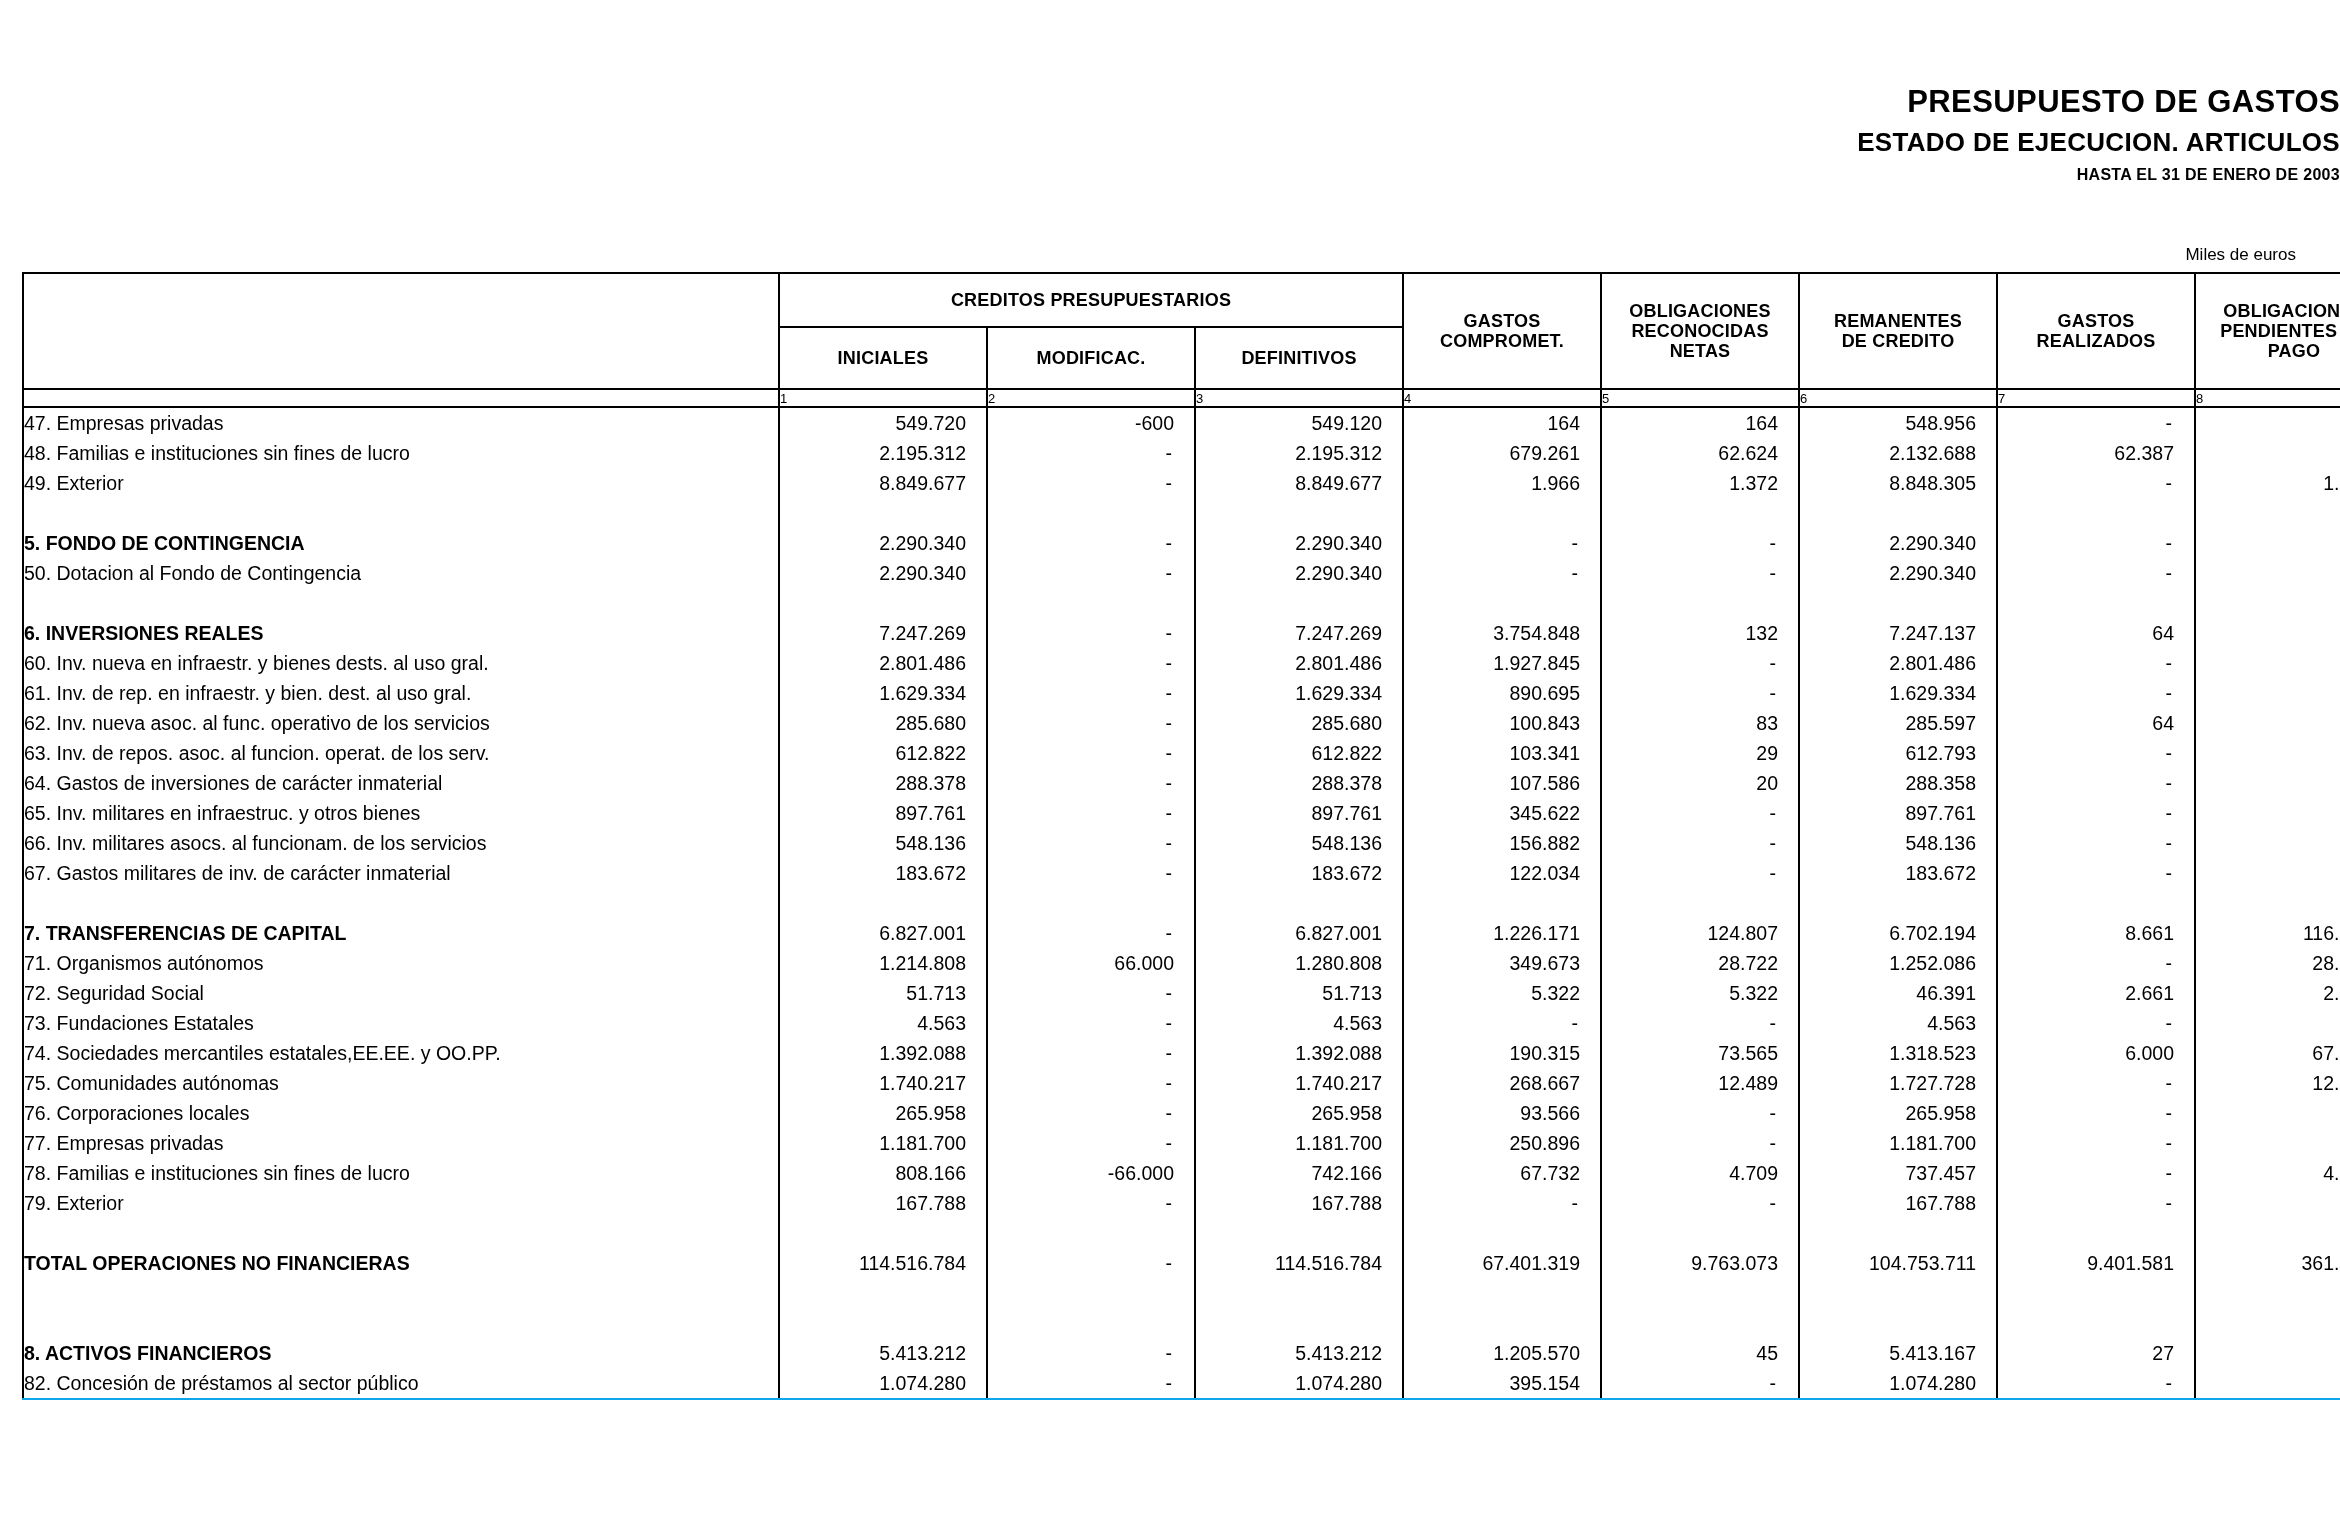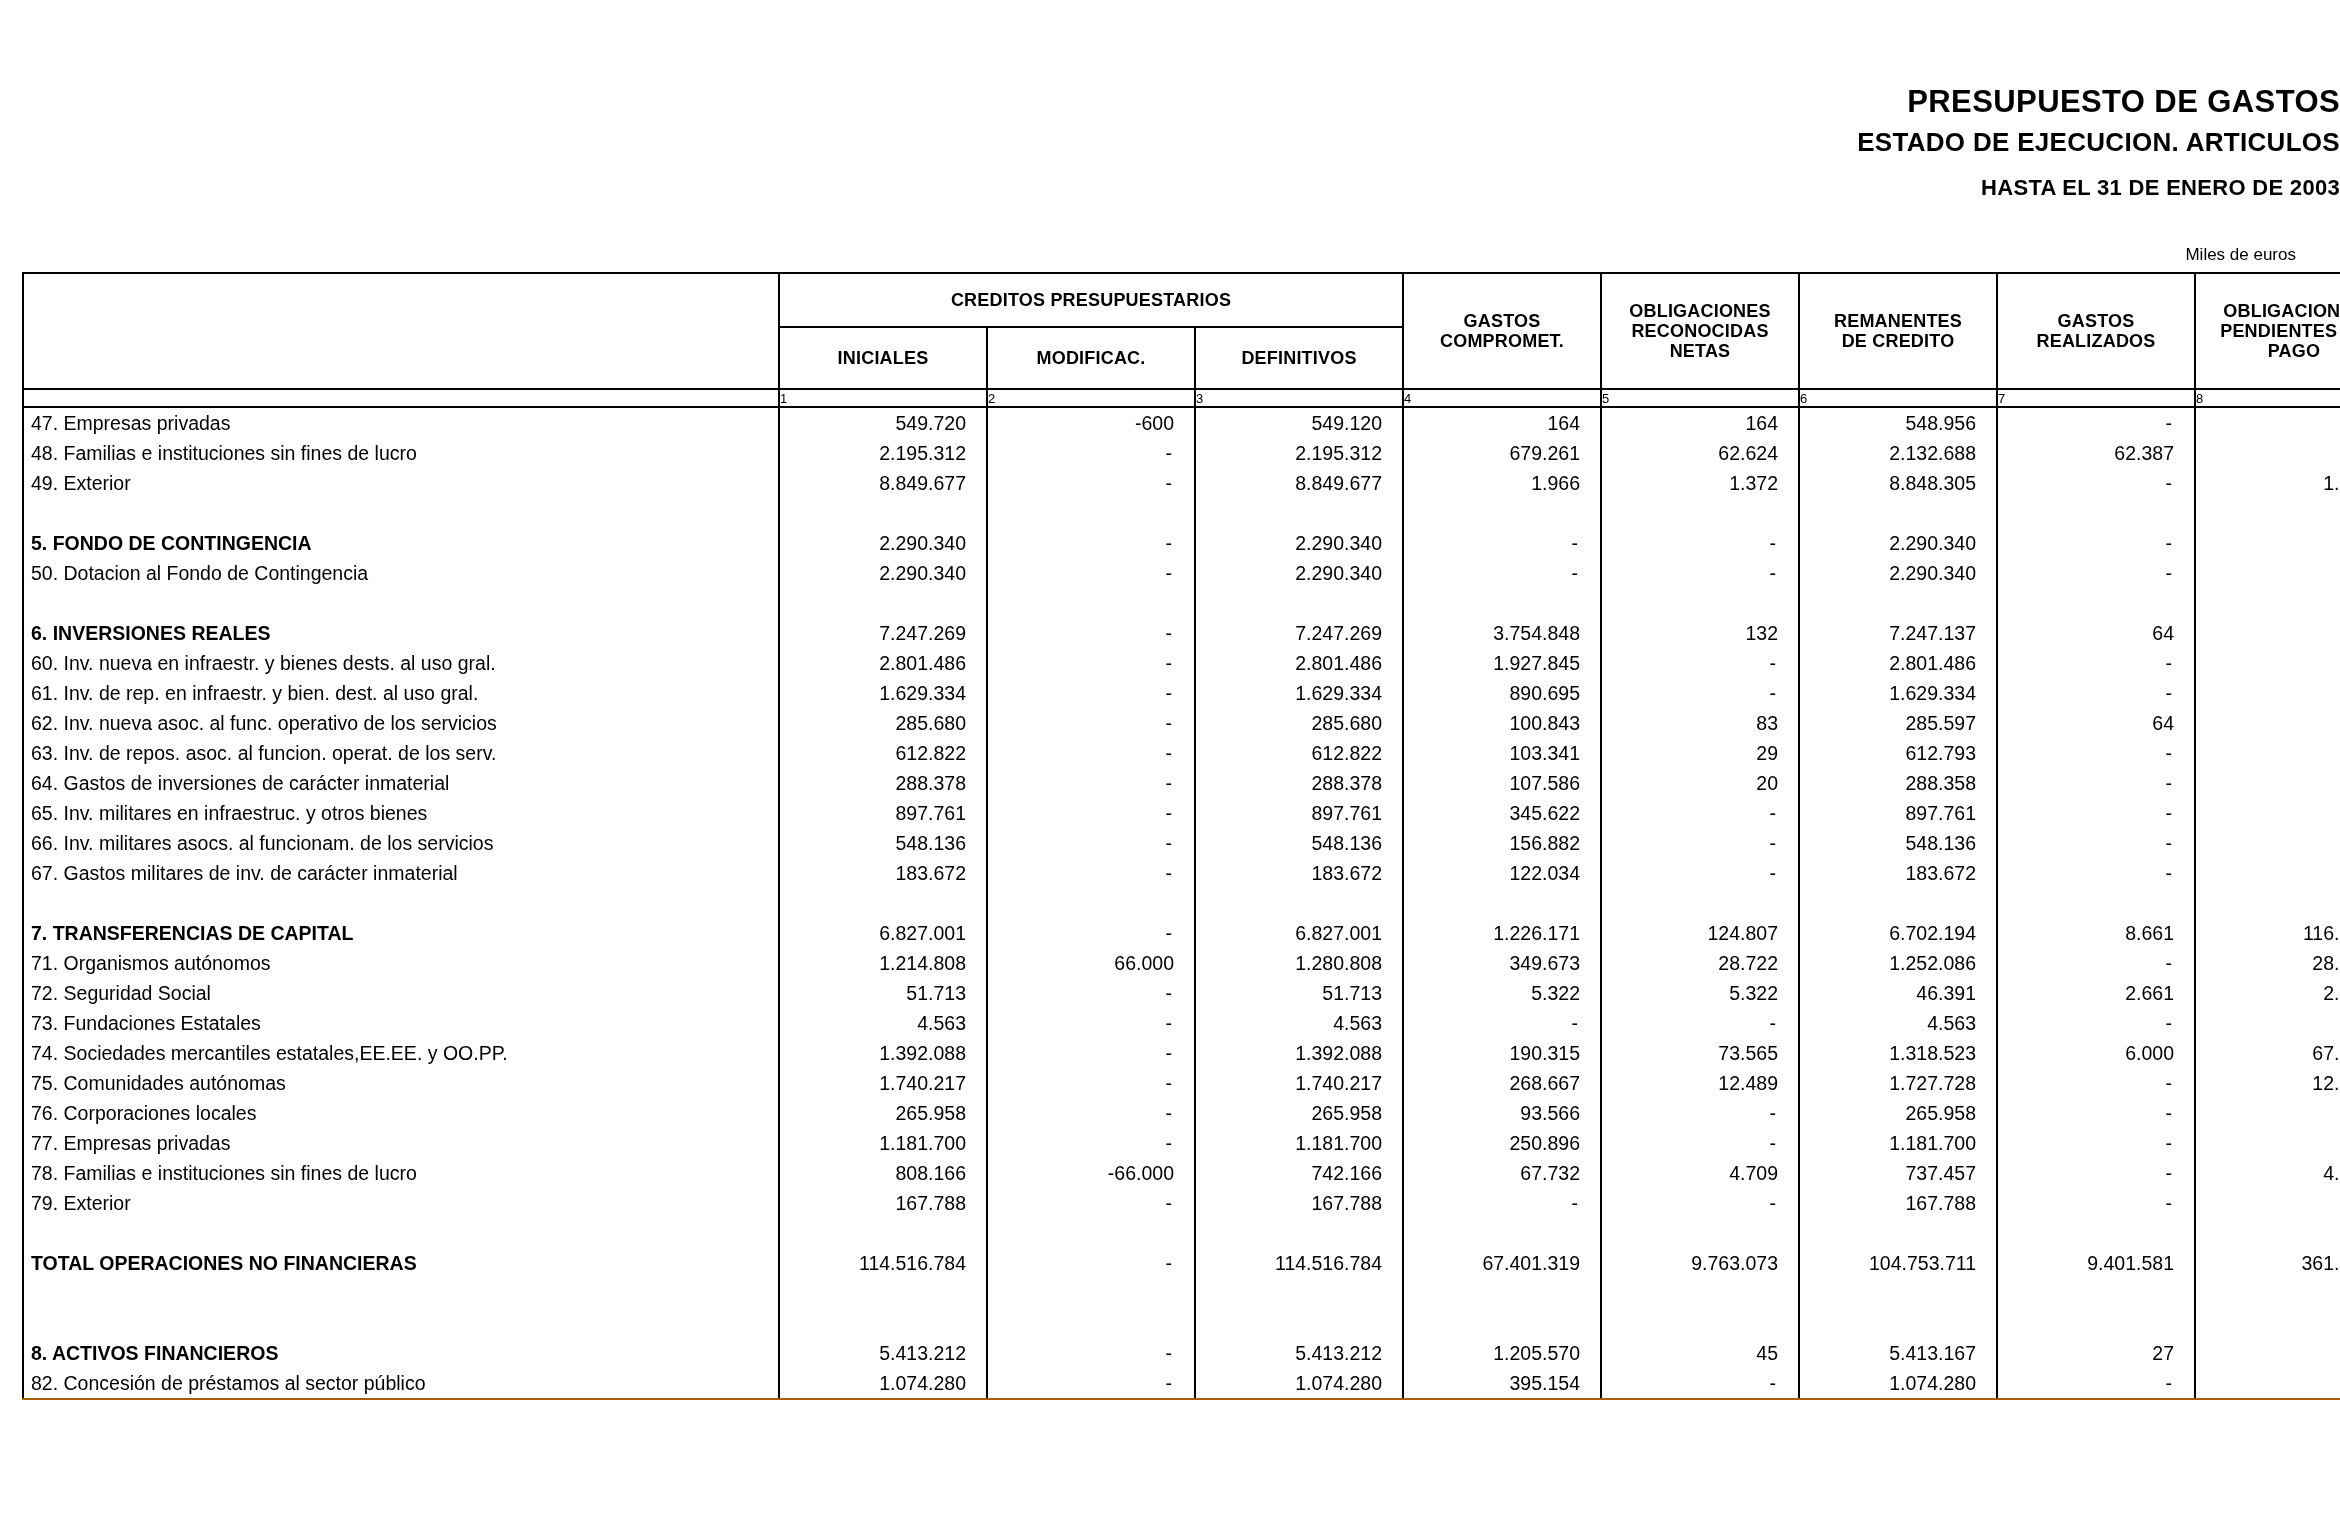--- a/index.html
+++ b/index.html
@@ -29,25 +29,25 @@
     line-height: 1.15;
   }
   .title-sub {
     font-size: 26px;
     font-weight: bold;
     letter-spacing: 0.3px;
     line-height: 1.25;
     margin-top: 6px;
   }
   .title-sub2 {
-    font-size: 22px;
+    font-size: 16px;
     font-weight: bold;
     letter-spacing: 0.3px;
     line-height: 1.3;
-    margin-top: 16px;
+    margin-top: 7px;
   }
 
   
   .units-note {
     position: absolute;
     right: 44px;
     top: 245px;
     font-size: 17px;
     font-weight: normal;
   }
@@ -103,21 +103,21 @@
 
   
   .body-cell {
     border-left: 2px solid #000;
     border-right: 2px solid #000;
     border-top: none;
     border-bottom: none;
     padding: 0;
     vertical-align: top;
   }
-  .body-cell.bottomline { border-bottom: 2px solid #a16207; padding-left: 7px; }
+  .body-cell.bottomline { border-bottom: 2px solid #0ea5e9; }
 
   .rows {
     display: block;
   }
   .row {
     height: 30px;
     line-height: 30px;
     font-size: 19.5px;
     white-space: nowrap;
     overflow: hidden;

